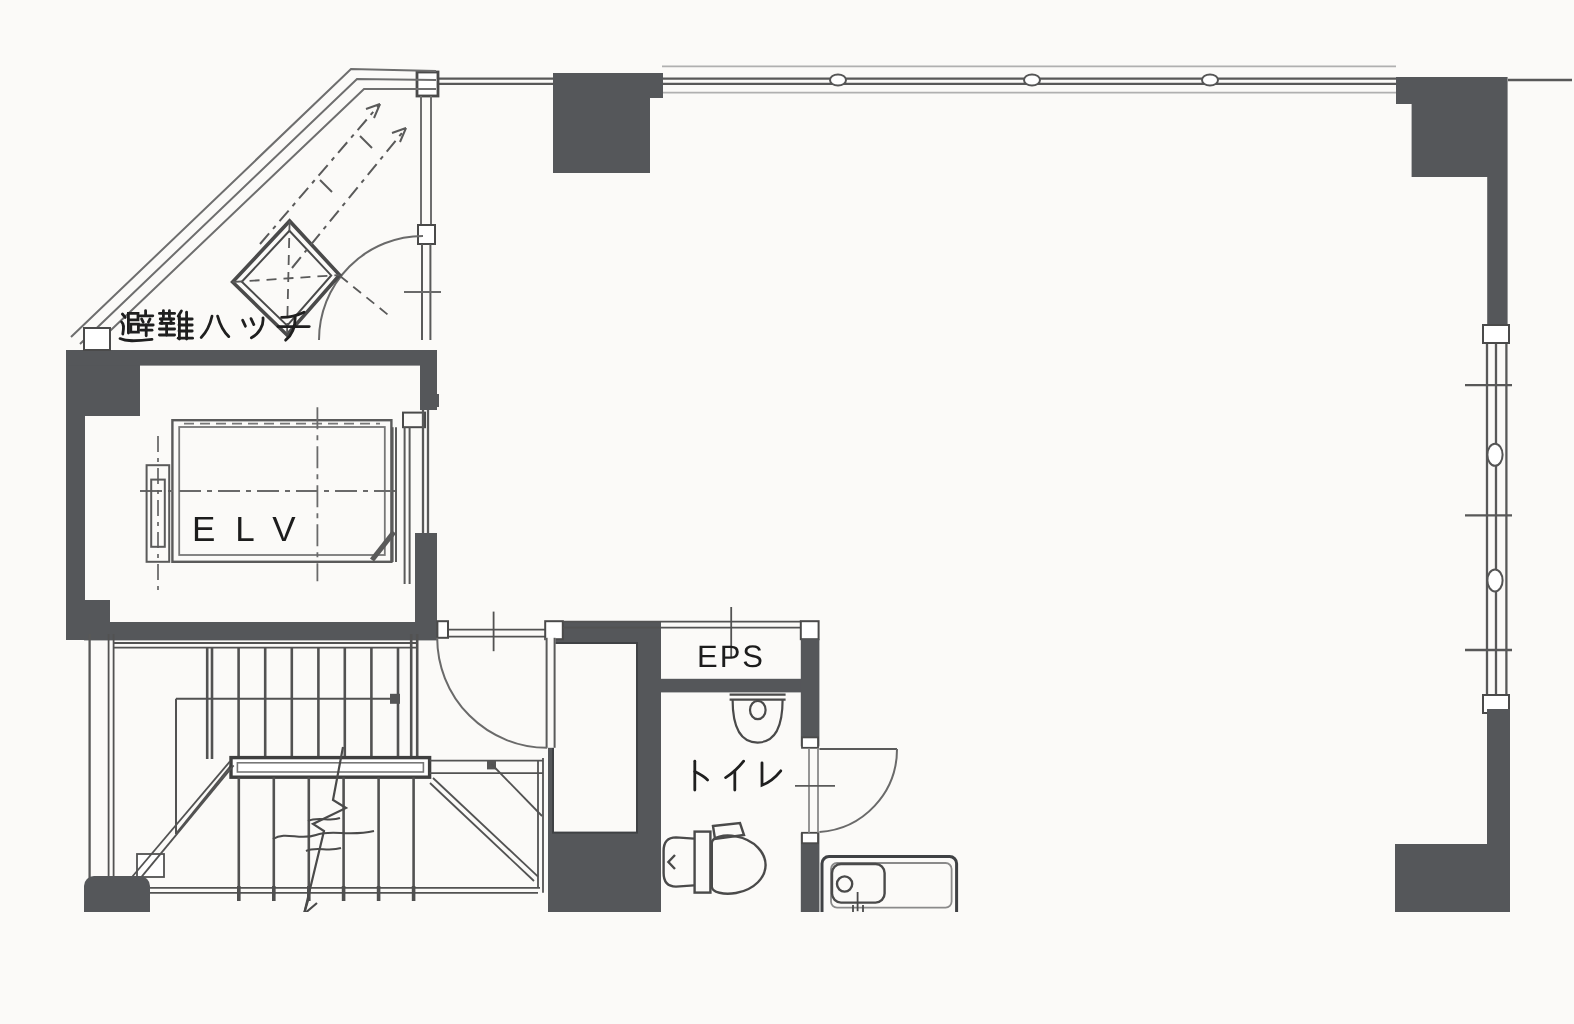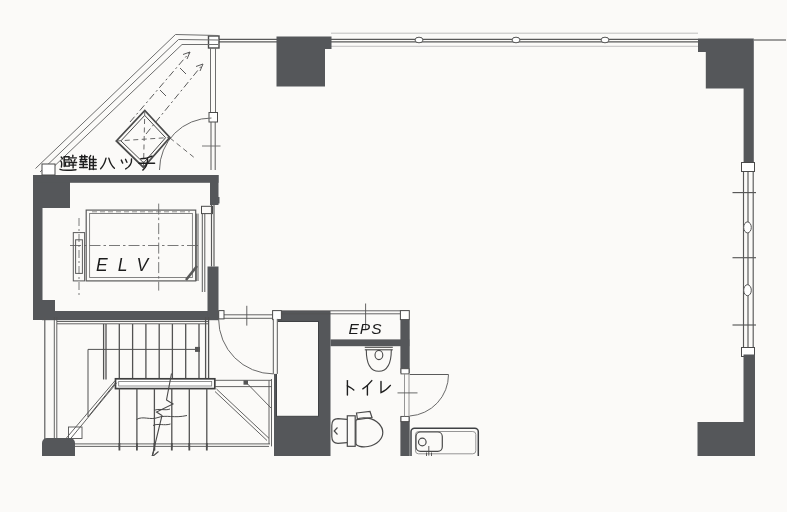--- a/index.html
+++ b/index.html
@@ -1,16 +1,16 @@
 <!DOCTYPE html>
 <html><head>
 <meta charset="utf-8">
 <style>
 html,body{margin:0;padding:0;background:#fbfaf8;}
-#plan{width:787px;height:456px;position:relative;font-family:"Liberation Sans",sans-serif;font-style:italic;}
+#plan{width:787px;height:456px;position:relative;font-family:"Liberation Sans",sans-serif;}
 svg{display:block;}
 .dk{fill:#55575a;}
 .ln{stroke:#585858;stroke-width:1.15;fill:none;}
 </style>
 </head>
 <body>
 <div id="plan">
 <svg width="787" height="512" viewBox="0 0 787 512" style="filter:blur(0.32px);">
 <rect x="0" y="0" width="787" height="512" fill="#fbfaf8"></rect>
 

